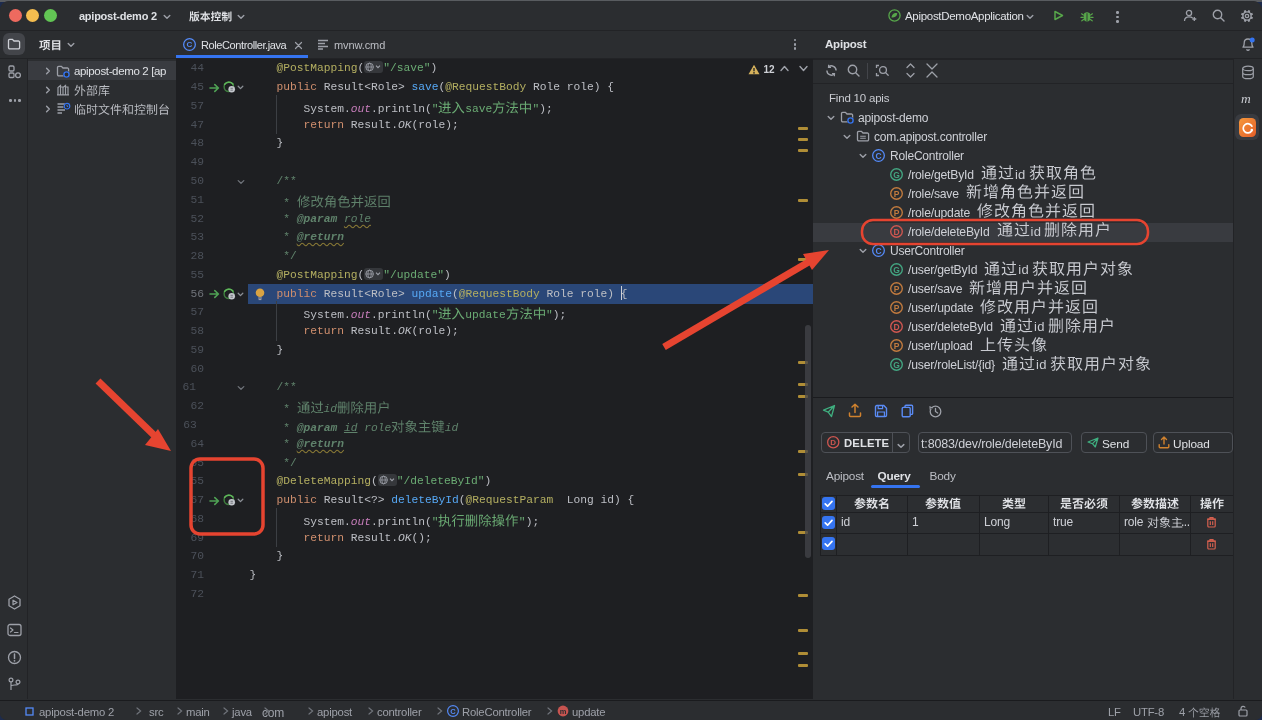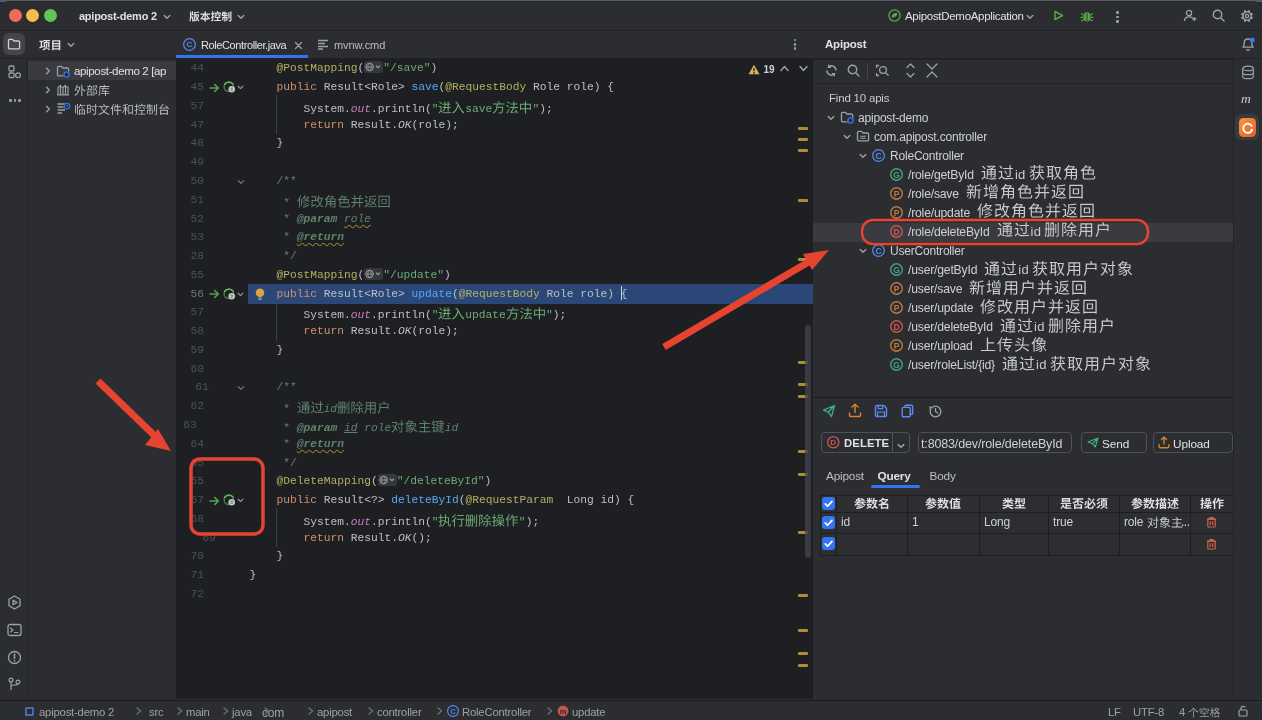--- a/index.html
+++ b/index.html
@@ -168,29 +168,29 @@
     <div class="" style="position:absolute;left:176px;top:189.79px;width:28px;height:18.77px;font-family:'Liberation Mono',monospace;font-size:11.25px;color:#4b5059;text-align:right;line-height:18.77px;filter:brightness(1);">51</div>
     <div class="" style="position:absolute;left:176px;top:208.56px;width:28px;height:18.77px;font-family:'Liberation Mono',monospace;font-size:11.25px;color:#4b5059;text-align:right;line-height:18.77px;filter:brightness(1);">52</div>
     <div class="" style="position:absolute;left:176px;top:227.33px;width:28px;height:18.77px;font-family:'Liberation Mono',monospace;font-size:11.25px;color:#4b5059;text-align:right;line-height:18.77px;filter:brightness(1);">53</div>
     <div class="" style="position:absolute;left:176px;top:246.1px;width:28px;height:18.77px;font-family:'Liberation Mono',monospace;font-size:11.25px;color:#4b5059;text-align:right;line-height:18.77px;filter:brightness(1);">28</div>
     <div class="" style="position:absolute;left:176px;top:264.87px;width:28px;height:18.77px;font-family:'Liberation Mono',monospace;font-size:11.25px;color:#4b5059;text-align:right;line-height:18.77px;filter:brightness(1);">55</div>
     <div class="" style="position:absolute;left:176px;top:283.64px;width:28px;height:18.77px;font-family:'Liberation Mono',monospace;font-size:11.25px;color:#6f737a;text-align:right;line-height:18.77px;filter:brightness(1);">56</div>
     <div class="" style="position:absolute;left:176px;top:302.40999999999997px;width:28px;height:18.77px;font-family:'Liberation Mono',monospace;font-size:11.25px;color:#4b5059;text-align:right;line-height:18.77px;filter:brightness(1);">57</div>
     <div class="" style="position:absolute;left:176px;top:321.17999999999995px;width:28px;height:18.77px;font-family:'Liberation Mono',monospace;font-size:11.25px;color:#4b5059;text-align:right;line-height:18.77px;filter:brightness(1);">58</div>
     <div class="" style="position:absolute;left:176px;top:339.95px;width:28px;height:18.77px;font-family:'Liberation Mono',monospace;font-size:11.25px;color:#4b5059;text-align:right;line-height:18.77px;filter:brightness(1);">59</div>
     <div class="" style="position:absolute;left:176px;top:358.71999999999997px;width:28px;height:18.77px;font-family:'Liberation Mono',monospace;font-size:11.25px;color:#4b5059;text-align:right;line-height:18.77px;filter:brightness(1);">60</div>
-    <div class="" style="position:absolute;left:188px;top:377.48999999999995px;width:28px;height:18.77px;font-family:'Liberation Mono',monospace;font-size:11.25px;color:#4b5059;text-align:center;line-height:18.77px;filter:brightness(1);">61</div>
+    <div class="" style="position:absolute;left:168px;top:377.48999999999995px;width:28px;height:18.77px;font-family:'Liberation Mono',monospace;font-size:11.25px;color:#4b5059;text-align:right;line-height:18.77px;filter:brightness(1);">61</div>
     <div class="" style="position:absolute;left:176px;top:396.26px;width:28px;height:18.77px;font-family:'Liberation Mono',monospace;font-size:11.25px;color:#4b5059;text-align:right;line-height:18.77px;filter:brightness(1);">62</div>
     <div class="" style="position:absolute;left:176px;top:415.03px;width:28px;height:18.77px;font-family:'Liberation Mono',monospace;font-size:11.25px;color:#4b5059;text-align:center;line-height:18.77px;filter:brightness(1);">63</div>
     <div class="" style="position:absolute;left:176px;top:433.79999999999995px;width:28px;height:18.77px;font-family:'Liberation Mono',monospace;font-size:11.25px;color:#4b5059;text-align:right;line-height:18.77px;filter:brightness(1);">64</div>
     <div class="" style="position:absolute;left:176px;top:452.57px;width:28px;height:18.77px;font-family:'Liberation Mono',monospace;font-size:11.25px;color:#4b5059;text-align:right;line-height:18.77px;filter:brightness(1);">65</div>
     <div class="" style="position:absolute;left:176px;top:471.34px;width:28px;height:18.77px;font-family:'Liberation Mono',monospace;font-size:11.25px;color:#4b5059;text-align:right;line-height:18.77px;filter:brightness(1);">55</div>
     <div class="" style="position:absolute;left:176px;top:490.10999999999996px;width:28px;height:18.77px;font-family:'Liberation Mono',monospace;font-size:11.25px;color:#4b5059;text-align:right;line-height:18.77px;filter:brightness(1);">67</div>
     <div class="" style="position:absolute;left:176px;top:508.88px;width:28px;height:18.77px;font-family:'Liberation Mono',monospace;font-size:11.25px;color:#4b5059;text-align:right;line-height:18.77px;filter:brightness(1);">68</div>
-    <div class="" style="position:absolute;left:188px;top:527.65px;width:28px;height:18.77px;font-family:'Liberation Mono',monospace;font-size:11.25px;color:#4b5059;text-align:right;line-height:18.77px;filter:brightness(1);">69</div>
+    <div class="" style="position:absolute;left:176px;top:527.65px;width:28px;height:18.77px;font-family:'Liberation Mono',monospace;font-size:11.25px;color:#4b5059;text-align:right;line-height:18.77px;filter:brightness(1);">69</div>
     <div class="" style="position:absolute;left:176px;top:546.42px;width:28px;height:18.77px;font-family:'Liberation Mono',monospace;font-size:11.25px;color:#4b5059;text-align:right;line-height:18.77px;filter:brightness(1);">70</div>
     <div class="" style="position:absolute;left:176px;top:565.1899999999999px;width:28px;height:18.77px;font-family:'Liberation Mono',monospace;font-size:11.25px;color:#4b5059;text-align:right;line-height:18.77px;filter:brightness(1);">71</div>
     <div class="" style="position:absolute;left:176px;top:583.9599999999999px;width:28px;height:18.77px;font-family:'Liberation Mono',monospace;font-size:11.25px;color:#4b5059;text-align:right;line-height:18.77px;filter:brightness(1);">72</div>
     <svg width="12" height="10" viewBox="0 0 12 10" style="position:absolute;left:209px;top:81.67px;overflow:visible">
       <path d="M1 5 H9.2 M5.8 1.6 L9.4 5 L5.8 8.4" fill="none" stroke="#4fa154" stroke-width="1.6" stroke-linejoin="round" stroke-linecap="round"></path>
     </svg>
     <svg width="13" height="12" viewBox="0 0 13 12" style="position:absolute;left:223px;top:80.17px;overflow:visible">
       <circle cx="5.8" cy="5.8" r="4.7" fill="none" stroke="#3e7d3e" stroke-width="1.5"></circle>
       <path d="M1.7 3.3 C3.5 0.8 7.7 0.4 9.9 3" fill="none" stroke="#5fb65a" stroke-width="1.7" stroke-linecap="round"></path>
       <circle cx="8.7" cy="8.3" r="3.3" fill="#c3c6cc"></circle>
@@ -291,21 +291,21 @@
         <path d="M2.3 4.3V7.1H0.6V8.0H2.3V10.9L0.4 11.4L0.7 12.4L2.3 11.9V15.4C2.3 15.6 2.3 15.6 2.1 15.6C1.9 15.7 1.4 15.7 0.8 15.6C1 15.9 1.1 16.3 1.1 16.6C2 16.6 2.5 16.6 2.8 16.4C3.2 16.2 3.3 16 3.3 15.4V11.6L4.9 11.1L4.7 10.1L3.3 10.6V8.0H4.7V7.1H3.3V4.3ZM7 4.3C7.1 5.3 7.1 6.3 7.1 7.2H5.0V8.1H7.0C7 9 7 9.8 6.8 10.6L5.6 9.9L5 10.6C5.5 10.9 6.1 11.2 6.7 11.6C6.2 13.5 5.3 14.8 3.7 15.8C3.9 16 4.3 16.5 4.4 16.7C6.1 15.5 7 14.1 7.5 12.1C8.2 12.6 8.9 13 9.3 13.4L9.9 12.6C9.4 12.2 8.6 11.6 7.7 11.1C7.9 10.2 8 9.2 8 8.1H10.1C10 13.4 9.9 16.6 11.6 16.6C12.4 16.6 12.8 16.1 12.9 14.3C12.6 14.2 12.3 14 12.1 13.9C12 15.2 11.9 15.7 11.7 15.7C10.9 15.7 10.9 12.7 11.1 7.2H8.0C8 6.3 8 5.3 8 4.3ZM19.2 5.1V6.1H25.8V5.1ZM17 4.3C16.3 5.3 15 6.4 13.9 7.2C14 7.4 14.3 7.8 14.5 8.0C15.7 7.2 17 5.8 17.9 4.7ZM18.6 8.8V9.8H23.2V15.3C23.2 15.5 23.1 15.6 22.8 15.6C22.6 15.6 21.7 15.6 20.7 15.6C20.9 15.9 21 16.3 21 16.6C22.4 16.6 23.1 16.6 23.6 16.4C24 16.3 24.2 15.9 24.2 15.3V9.8H26.2V8.8ZM17.5 7.2C16.6 8.7 15.1 10.2 13.7 11.2C13.9 11.4 14.3 11.9 14.4 12.1C14.9 11.7 15.5 11.2 16 10.7V16.7H17.0V9.6C17.5 8.9 18 8.2 18.5 7.5ZM36.3 5.8V13.3H37.1V5.8ZM38.2 4.5V15.5C38.2 15.7 38.2 15.7 38 15.7C37.8 15.7 37.3 15.7 36.6 15.7C36.8 16 36.9 16.4 36.9 16.6C37.8 16.6 38.3 16.6 38.7 16.4C39 16.3 39.1 16 39.1 15.5V4.5ZM27.4 9.5V10.4H28.2V11.1C28.2 12.8 28.2 14.8 27.3 16.1C27.5 16.2 27.9 16.5 28.1 16.6C29 15.2 29.1 12.9 29.1 11.1V10.4H30.3V15.4C30.3 15.5 30.3 15.6 30.2 15.6C30 15.6 29.6 15.6 29.1 15.6C29.2 15.8 29.3 16.2 29.3 16.5C30.1 16.5 30.5 16.4 30.8 16.3C31.1 16.1 31.2 15.9 31.2 15.4V10.4H32.1V10.5C32.1 12.3 32.1 14.6 31.3 16.2C31.5 16.3 31.9 16.5 32.1 16.6C32.9 15 33 12.4 33 10.5V10.4H34.2V15.4C34.2 15.5 34.2 15.6 34 15.6C33.9 15.6 33.4 15.6 33 15.6C33.1 15.8 33.2 16.2 33.2 16.5C33.9 16.5 34.4 16.4 34.7 16.3C35 16.1 35.1 15.9 35.1 15.4V10.4H35.8V9.5H35.1V4.7H32.1V9.5H31.2V4.7H28.2V9.5ZM29.1 5.6H30.3V9.5H29.1ZM33 5.6H34.2V9.5H33.0ZM46.6 12.6C46.1 13.5 45.4 14.6 44.7 15.2C44.9 15.4 45.3 15.7 45.5 15.8C46.2 15.1 46.9 13.9 47.4 12.8ZM50.4 12.9C51.1 13.7 52 14.9 52.4 15.7L53.2 15.2C52.8 14.5 52 13.3 51.2 12.5ZM41.2 4.8V16.6H42.1V5.7H43.9C43.6 6.6 43.1 7.8 42.7 8.8C43.8 9.8 44 10.7 44 11.5C44 11.9 43.9 12.3 43.7 12.4C43.6 12.5 43.5 12.5 43.3 12.6C43.1 12.6 42.8 12.6 42.4 12.5C42.6 12.8 42.7 13.2 42.7 13.4C43 13.4 43.4 13.4 43.6 13.4C43.9 13.4 44.2 13.3 44.4 13.1C44.8 12.9 44.9 12.3 44.9 11.6C44.9 10.7 44.7 9.8 43.6 8.7C44.1 7.6 44.6 6.3 45.1 5.2L44.4 4.8L44.3 4.8ZM45.2 10.9V11.8H48.7V15.5C48.7 15.6 48.6 15.7 48.4 15.7C48.2 15.7 47.6 15.7 46.8 15.7C47 15.9 47.1 16.3 47.2 16.6C48.1 16.6 48.8 16.6 49.2 16.4C49.5 16.3 49.7 16 49.7 15.5V11.8H53.0V10.9H49.7V9.3H51.7V8.4H46.4V9.3H48.7V10.9ZM49.1 4.2C48.2 5.8 46.5 7.4 44.8 8.2C45.1 8.4 45.3 8.7 45.5 9.0C46.8 8.2 48.1 7 49.1 5.8C50.2 7.2 51.4 8.1 52.6 8.8C52.7 8.5 53 8.2 53.3 8.0C52 7.4 50.8 6.5 49.6 5.0L49.9 4.5ZM60.7 5.6H63.8V7.0H60.7ZM59.8 4.8V7.8H64.7V4.8ZM59.2 9.1H61.0V10.6H59.2ZM63.4 9.1H65.2V10.6H63.4ZM55.7 4.3V7.0H54.2V7.9H55.7V10.9C55.1 11.1 54.6 11.3 54.1 11.4L54.4 12.4L55.7 11.9V15.4C55.7 15.6 55.7 15.6 55.5 15.6C55.4 15.6 55 15.7 54.6 15.6C54.7 15.9 54.8 16.3 54.9 16.5C55.5 16.5 56 16.5 56.3 16.4C56.6 16.2 56.7 15.9 56.7 15.4V11.5L58 11.0L57.8 10.1L56.7 10.5V7.9H57.9V7.0H56.7V4.3ZM61.7 11.4V12.4H58.2V13.3H61.1C60.2 14.2 58.7 15.1 57.3 15.5C57.5 15.7 57.8 16.1 57.9 16.3C59.3 15.8 60.7 14.9 61.7 13.8V16.6H62.7V13.7C63.5 14.8 64.8 15.7 65.9 16.2C66.1 16 66.3 15.6 66.6 15.4C65.4 15 64.1 14.2 63.3 13.3H66.3V12.4H62.7V11.4H66.0V8.4H62.6V11.4H61.8V8.4H58.4V11.4ZM74 4.4C73.4 6.4 72.3 8.4 71.1 9.6C71.3 9.8 71.7 10.1 71.9 10.3C72.5 9.6 73.2 8.6 73.8 7.5H74.7V16.6H75.7V13.3H79.8V12.4H75.7V10.4H79.6V9.4H75.7V7.5H79.9V6.5H74.3C74.5 5.9 74.8 5.3 75 4.7ZM70.8 4.3C70.1 6.4 68.8 8.4 67.5 9.7C67.7 9.9 68 10.5 68.1 10.7C68.5 10.2 69 9.7 69.4 9.1V16.6H70.4V7.5C70.9 6.6 71.4 5.6 71.8 4.6Z" fill="#6aab73"></path>
       </svg><span style="color:#6aab73;">"</span>);</div>
     <div class="" style="position:absolute;left:249.4px;top:527.65px;height:18.77px;font-family:'Liberation Mono',monospace;font-size:11.25px;line-height:18.77px;white-space:pre;color:#bcbec4;filter:brightness(1);">        <span style="color:#cf8e6d;">return</span> Result.<span style="color:#bcbec4;font-style:italic;">OK</span>();</div>
     <div class="" style="position:absolute;left:249.4px;top:546.42px;height:18.77px;font-family:'Liberation Mono',monospace;font-size:11.25px;line-height:18.77px;white-space:pre;color:#bcbec4;filter:brightness(1);">    }</div>
     <div class="" style="position:absolute;left:249.4px;top:565.1899999999999px;height:18.77px;font-family:'Liberation Mono',monospace;font-size:11.25px;line-height:18.77px;white-space:pre;color:#bcbec4;filter:brightness(1);">}</div>
     <svg width="12" height="11" viewBox="0 0 12 11" style="position:absolute;left:748px;top:62.5px;overflow:visible">
       <path d="M6 0.8 L11.5 10.2 H0.5 Z" fill="#d6b25c"></path>
       <path d="M6 4 V7.2" stroke="#1e1f22" stroke-width="1.3"></path>
       <circle cx="6" cy="8.9" r="0.8" fill="#1e1f22"></circle>
     </svg>
-    <div class="" style="position:absolute;left:763.5px;top:63px;font-size:10px;color:#ced0d6;font-weight:700;letter-spacing:0px;white-space:nowrap;line-height:1.2;filter:brightness(1);">19</div>
+    <div class="" style="position:absolute;left:763.5px;top:63px;font-size:10px;color:#ced0d6;font-weight:700;letter-spacing:0px;white-space:nowrap;line-height:1.2;filter:brightness(1);">12</div>
     <svg width="9" height="7" viewBox="0 0 9 7" style="position:absolute;left:780px;top:64px;overflow:visible">
       <path d="M1 5.5 L4.5 1.5 L8 5.5" fill="none" stroke="#9da0a8" stroke-width="1.4" stroke-linecap="round" stroke-linejoin="round"></path>
     </svg>
     <svg width="9" height="7" viewBox="0 0 9 7" style="position:absolute;left:799px;top:64px;overflow:visible">
       <path d="M1 1.5 L4.5 5.5 L8 1.5" fill="none" stroke="#9da0a8" stroke-width="1.4" stroke-linecap="round" stroke-linejoin="round"></path>
     </svg>
     <div class="" style="position:absolute;left:797.5px;top:126px;width:10px;height:2.6px;background:#af8d36;border-radius:1px;"></div>
     <div class="" style="position:absolute;left:797.5px;top:137px;width:10px;height:2.6px;background:#af8d36;border-radius:1px;"></div>
     <div class="" style="position:absolute;left:797.5px;top:148px;width:10px;height:2.6px;background:#af8d36;border-radius:1px;"></div>
     <div class="" style="position:absolute;left:797.5px;top:198px;width:10px;height:2.6px;background:#af8d36;border-radius:1px;"></div>

